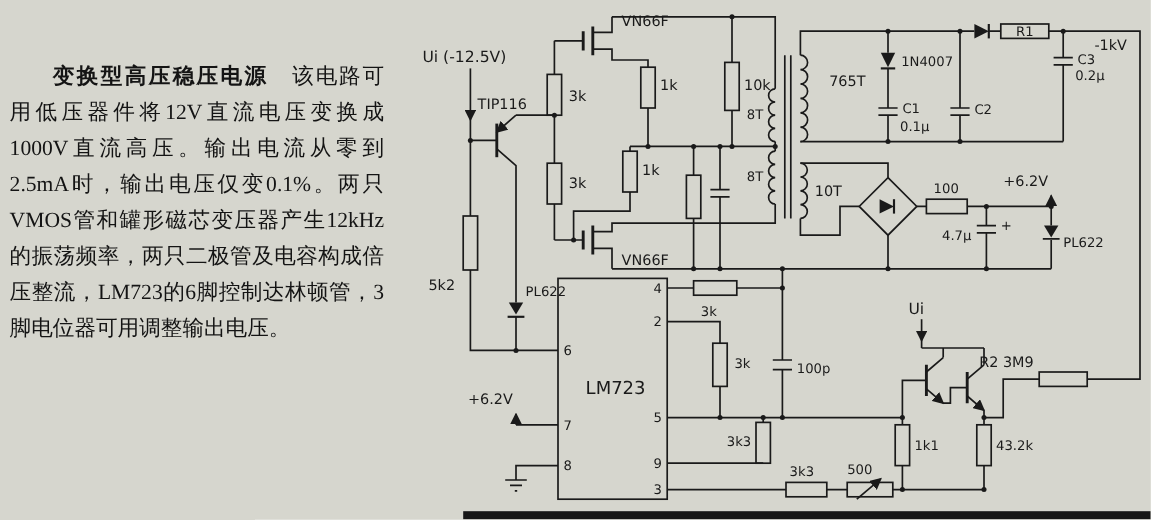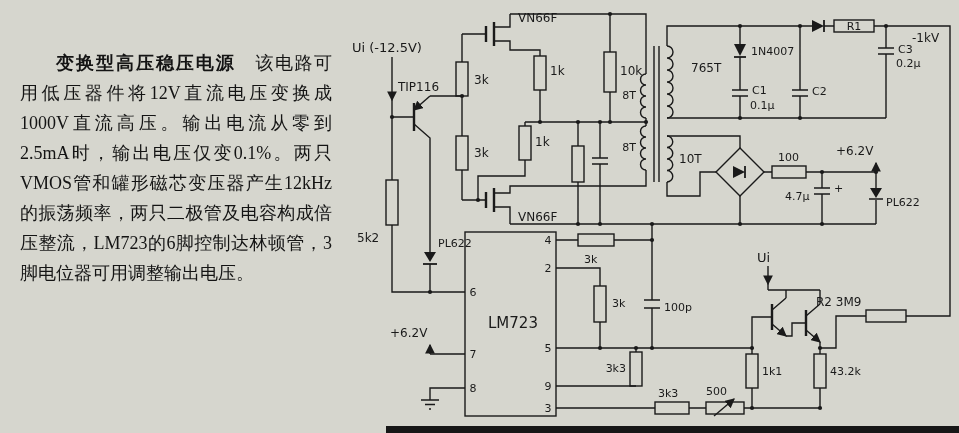--- a/index.html
+++ b/index.html
@@ -1,17 +1,17 @@
 <!DOCTYPE html>
 <html><head>
 <meta charset="utf-8">
 <style>
   html,body{margin:0;padding:0;}
   .page{position:relative;width:959px;height:433px;background:#d6d6ce;overflow:hidden;}
-  .article{position:absolute;left:20px;top:48px;width:312px;color:#141414;
+  .article{position:absolute;left:8px;top:48px;width:312px;color:#141414;
            font-family:"Liberation Serif","DejaVu Serif",serif;}
   .article p{margin:0;font-size:18px;line-height:30px;text-align:justify;text-indent:2em;}
   .article strong{font-weight:bold;margin-right:1.1em;letter-spacing:.5px;}
   svg{position:absolute;left:0;top:0;}
   svg text{font-family:"DejaVu Sans","Liberation Sans",sans-serif;fill:#1a1a1a;}
   .w{stroke:#1a1a1a;stroke-width:1.4;fill:none;}
   .thick{stroke:#1a1a1a;stroke-width:2.4;fill:none;}
   .bar{stroke:#1a1a1a;stroke-width:1.8;fill:none;}
   .box{stroke:#1a1a1a;stroke-width:1.4;fill:none;}
   .solid{fill:#1a1a1a;stroke:none;}

